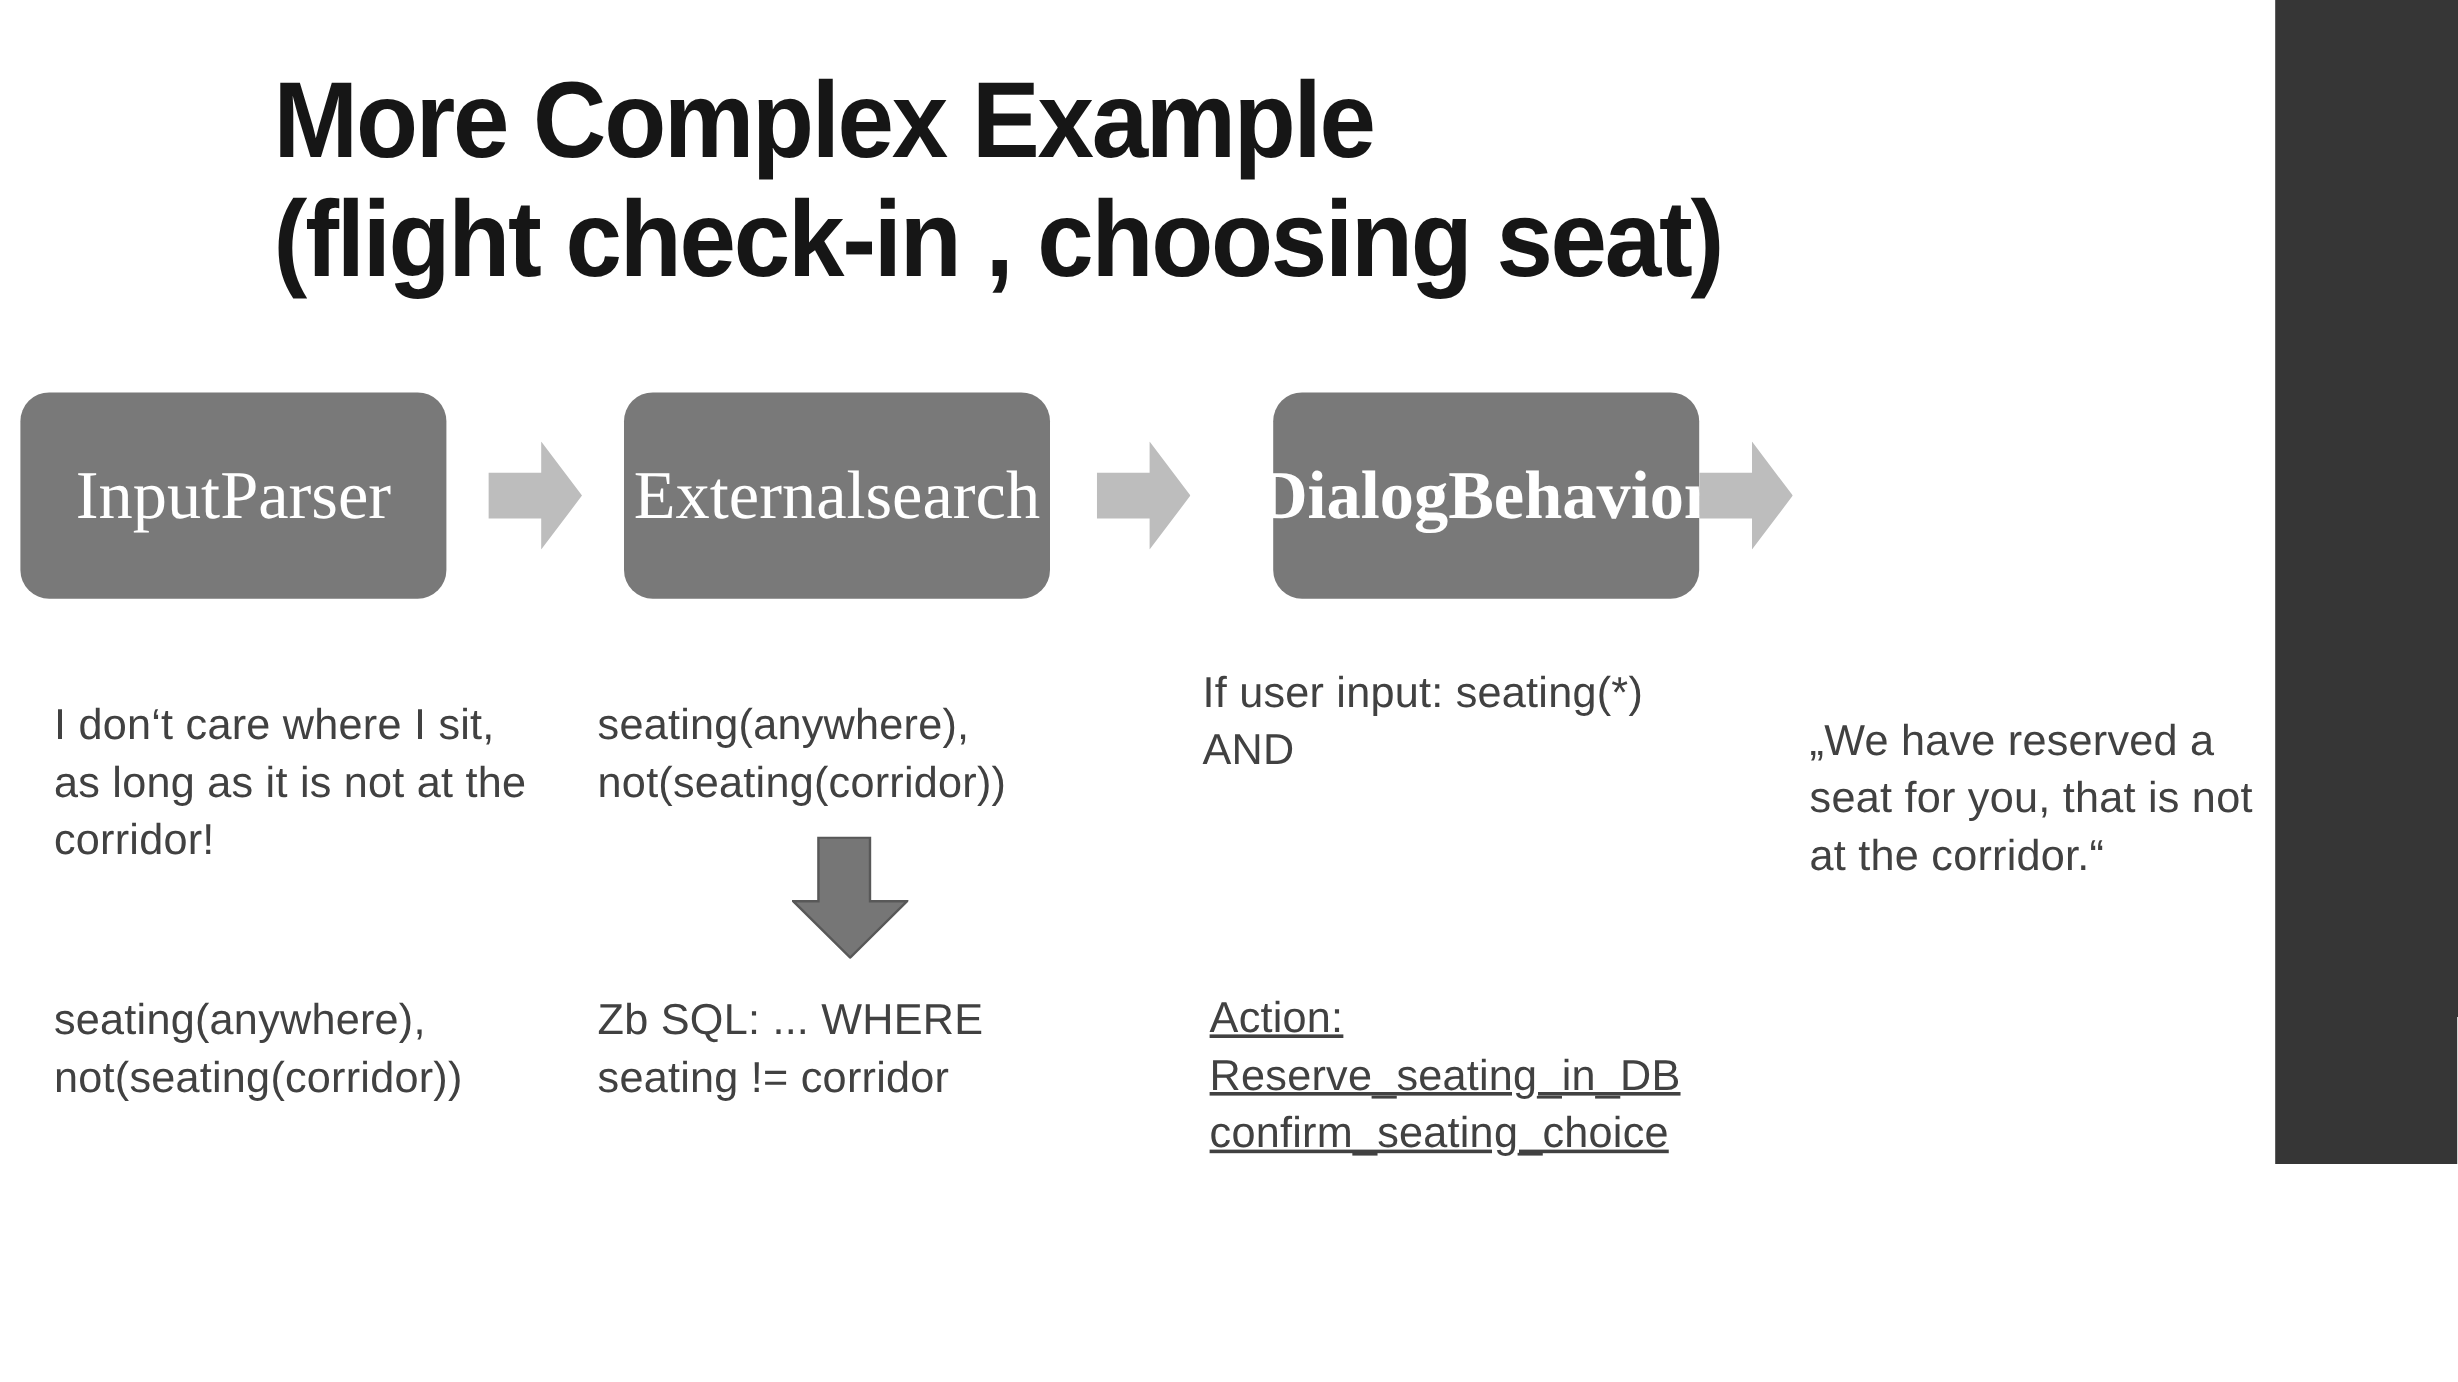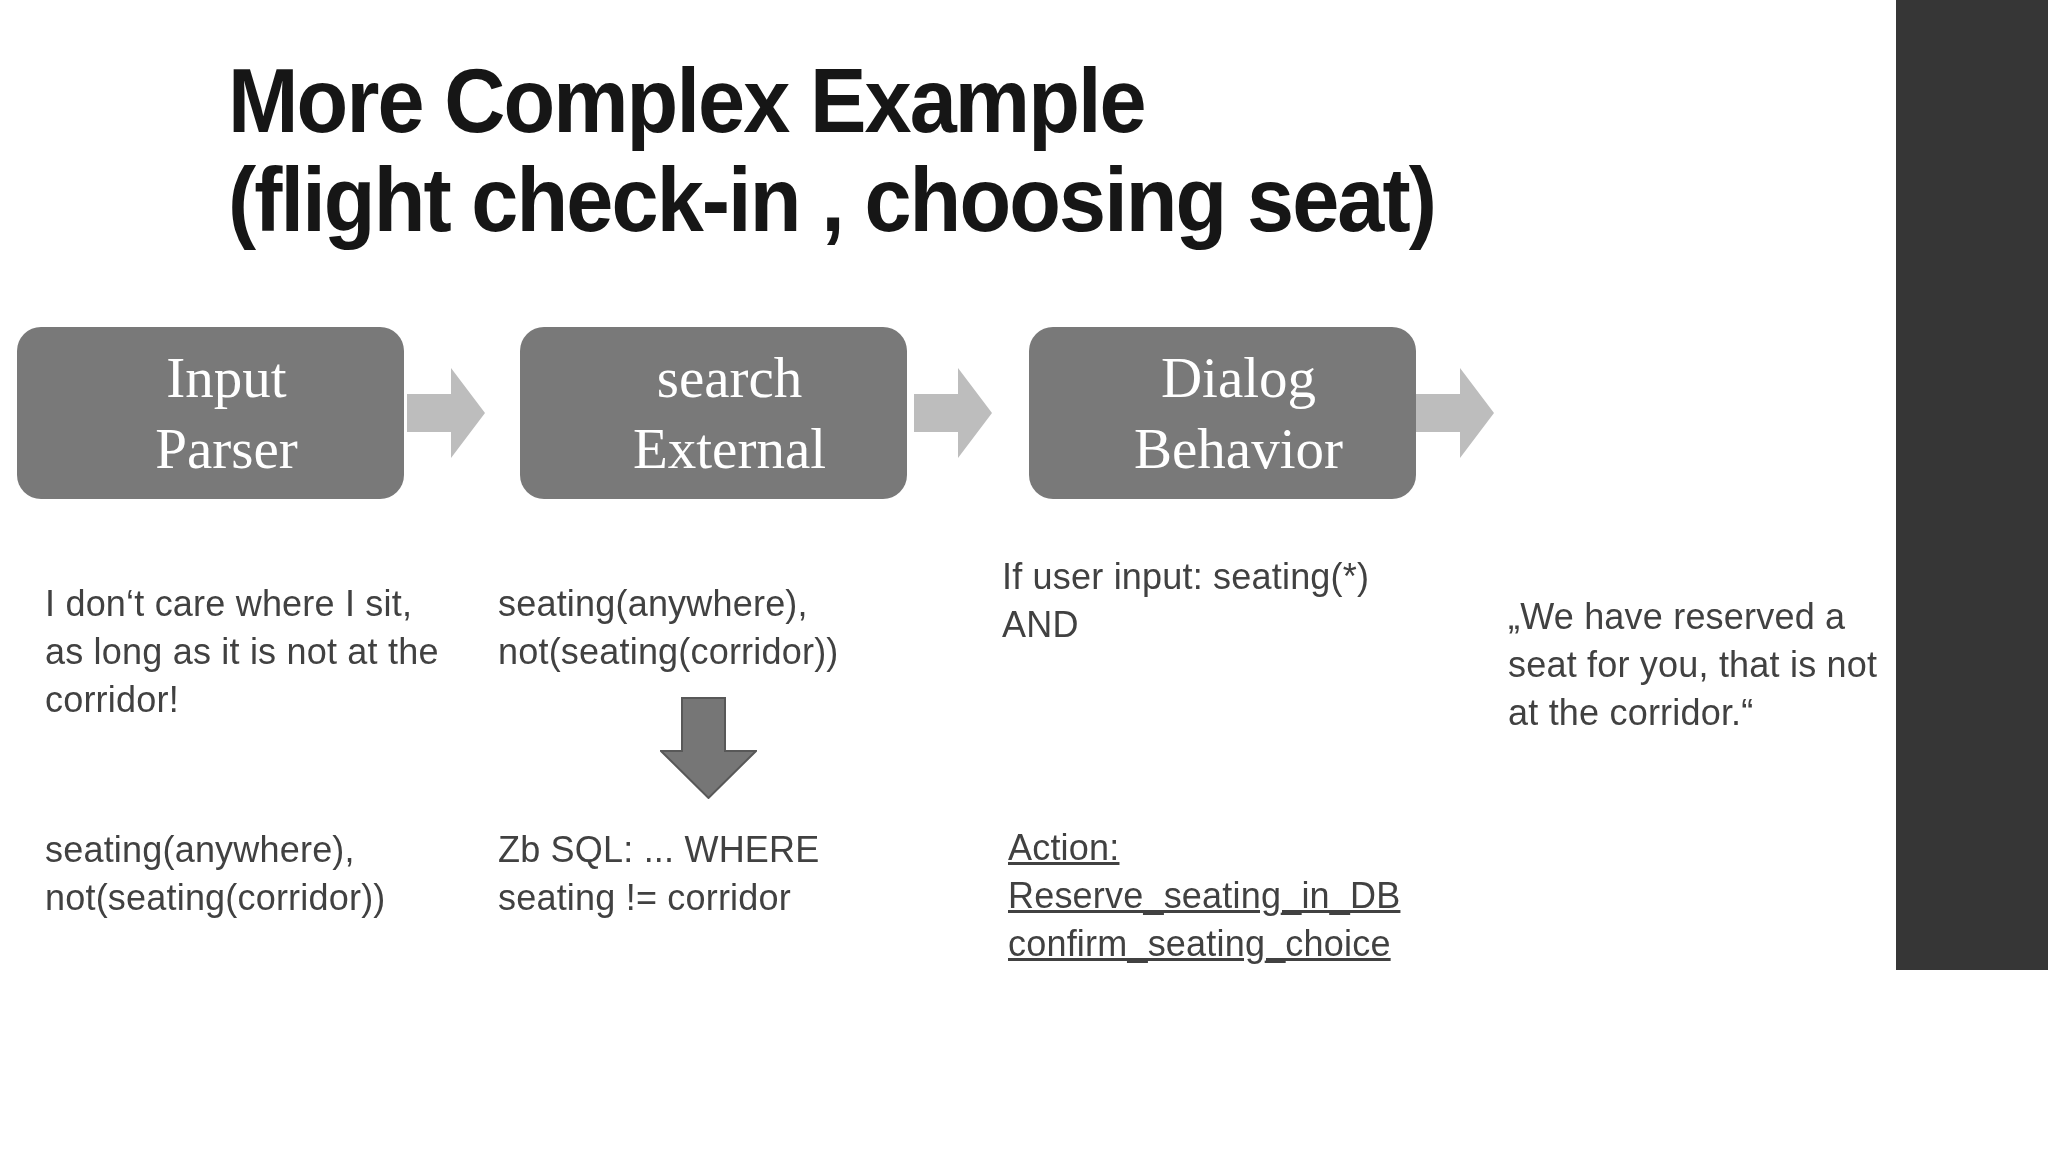--- a/index.html
+++ b/index.html
@@ -27,30 +27,29 @@
     letter-spacing:-2px;
     color:var(--title-text);
     transform:scaleX(0.94);
     transform-origin:left top;
     white-space:nowrap;
   }
   .pipeline-box{
     position:absolute;top:327px;height:172px;width:355px;
     background:var(--box-fill);
     border-radius:24px;
-    display:flex;flex-direction:column;align-items:center;justify-content:center;
+    display:flex;flex-direction:row;align-items:center;justify-content:center;
     color:var(--box-text);
     font-family:"Liberation Serif",serif;
     font-size:57px;line-height:71px;
     text-align:center;
-    padding-left:32px;
   }
   .box-1{left:17px;}
   .box-2{left:520px;}
-  .box-3{left:1029px;}
+  .box-3{left:1061px;font-weight:bold;}
   .box-4{left:1528px;}
   .flow-arrow{
     position:absolute;top:368px;width:78px;height:90px;
     color:var(--flow-arrow);
   }
   .arrow-1{left:407px;}
   .arrow-2{left:914px;}
   .arrow-3{left:1416px;}
   .down-arrow{
     position:absolute;left:660px;top:697px;width:97px;height:102px;
@@ -90,22 +89,22 @@
   <div class="pipeline-box box-1">
     <div>Input</div>
     <div>Parser</div>
   </div>
 
   <svg class="flow-arrow arrow-1" viewBox="0 0 78 90" preserveAspectRatio="none">
     <polygon points="0,26 44,26 44,0 78,45 44,90 44,64 0,64" fill="currentColor"></polygon>
   </svg>
 
   <div class="pipeline-box box-2">
+    <div>External</div>
     <div>search</div>
-    <div>External</div>
   </div>
 
   <svg class="flow-arrow arrow-2" viewBox="0 0 78 90" preserveAspectRatio="none">
     <polygon points="0,26 44,26 44,0 78,45 44,90 44,64 0,64" fill="currentColor"></polygon>
   </svg>
 
   <div class="pipeline-box box-3">
     <div>Dialog</div>
     <div>Behavior</div>
   </div>

